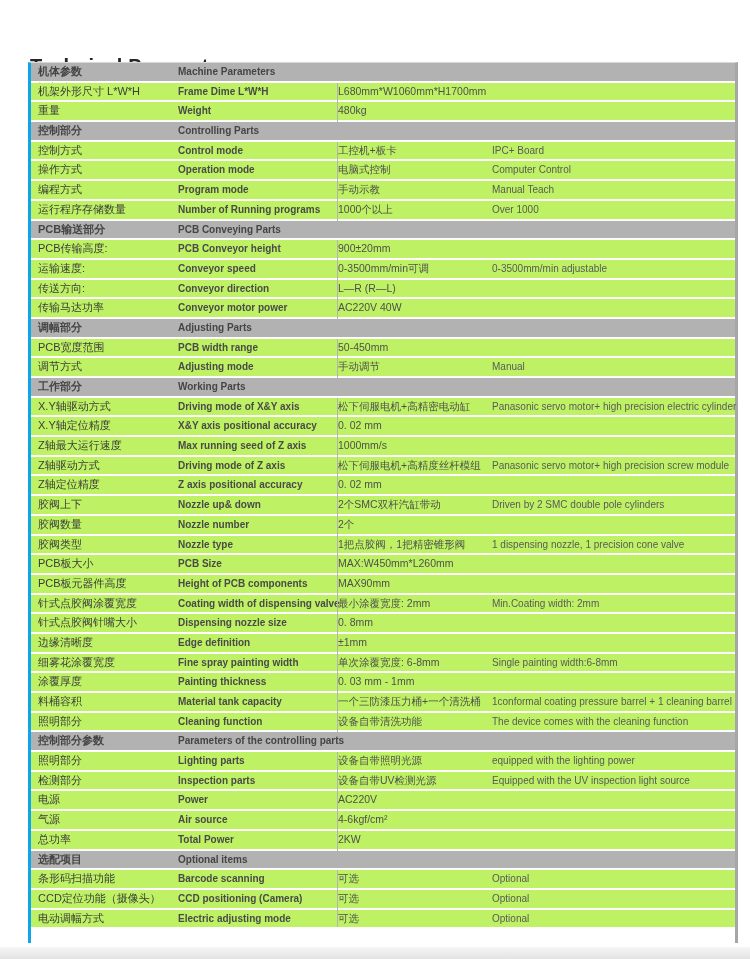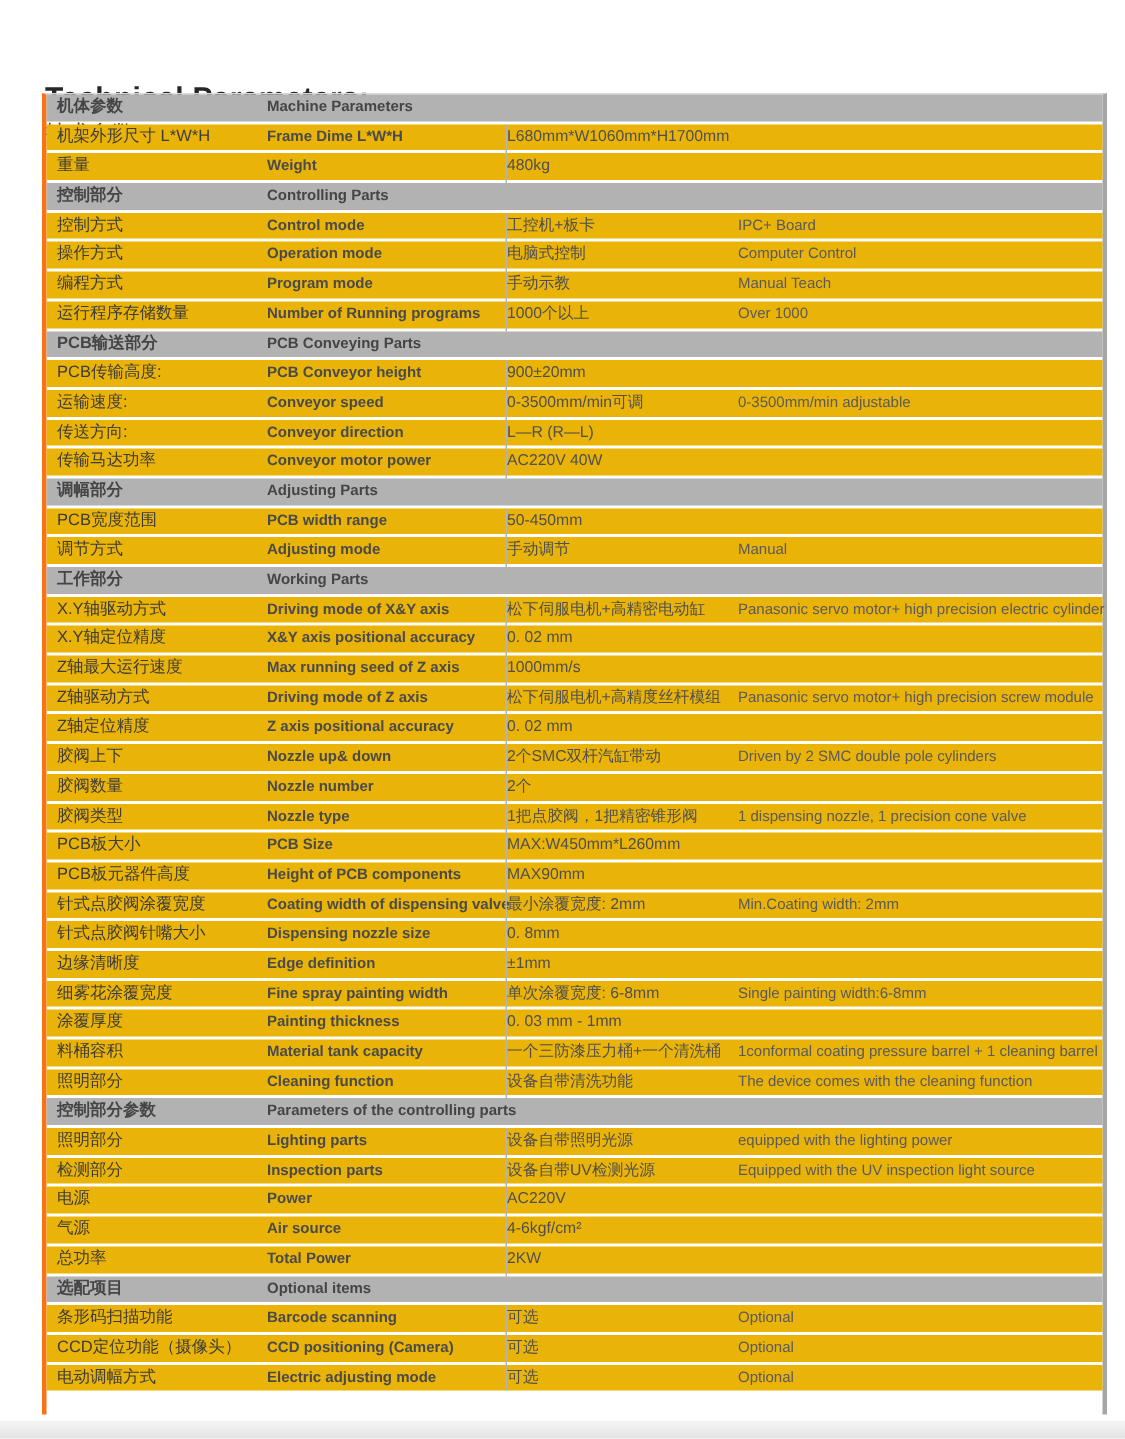--- a/index.html
+++ b/index.html
@@ -7,24 +7,24 @@
     width:750px; height:959px; position:relative; overflow:hidden;
     background:#ffffff;
     font-family:"Liberation Sans","DejaVu Sans",sans-serif;
   }
   .header { position:absolute; left:30px; top:10px;margin-top:44px; }
   .title  { font-size:20px; font-weight:bold; color:#262626; letter-spacing:0.2px; line-height:24px; }
   .subtitle { font-size:15px; font-weight:normal; color:#383838; margin-top:3px; line-height:18px; }
 
   .spec-table {
     position:absolute; left:28px; top:62px; width:710px; box-sizing:border-box;
-    border-left:3px solid #f97316; border-right:3px solid #a6a6a6; border-top:1px solid #d8d8d8;
+    border-left:3px solid #0ea5e9; border-right:3px solid #a6a6a6; border-top:1px solid #d8d8d8;
   }
   .row {
-    position:relative; height:17.7px; margin-bottom:2px; background:#eab308;
+    position:relative; height:17.7px; margin-bottom:2px; background:#bef264;
   }
   .row.section { background:#b2b2b2; }
   .row.data::after {
     content:""; position:absolute; left:306px; top:0; bottom:-2px; width:1px; background:#b3b3b3;
   }
   .row:last-child { margin-bottom:16px; }
   .row:last-child.data::after { bottom:0; }
   .cell {
     position:absolute; top:0; line-height:17.7px; white-space:nowrap;
   }

